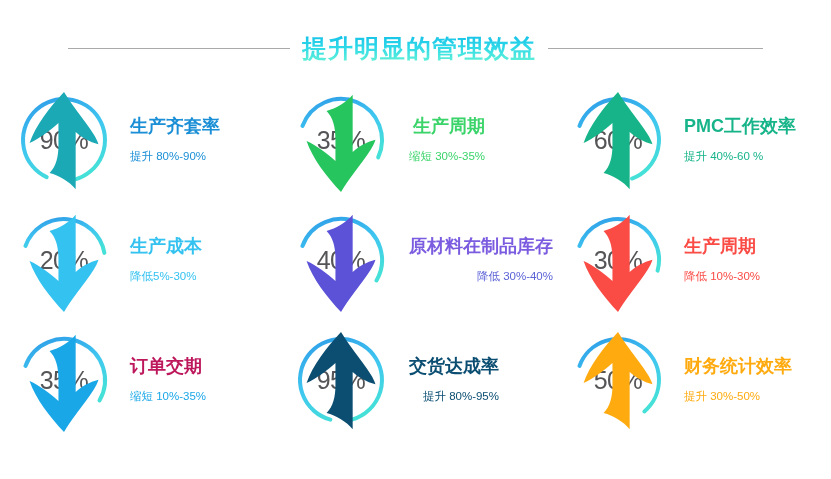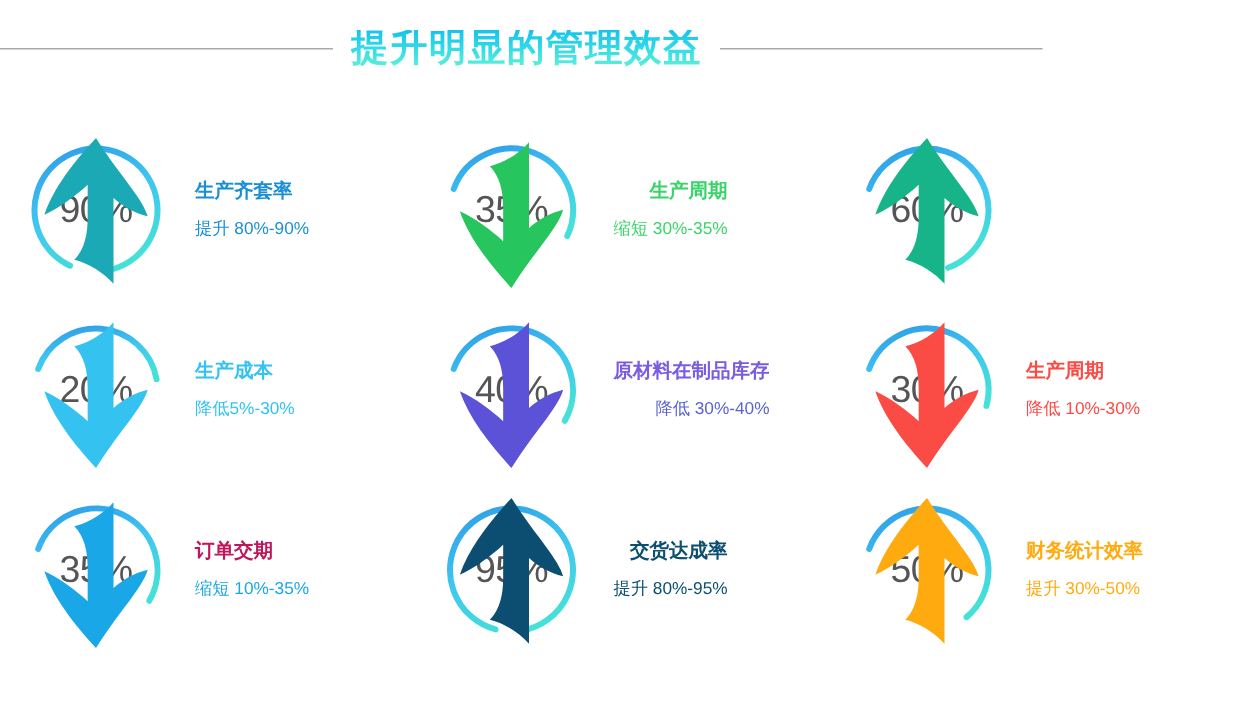--- a/index.html
+++ b/index.html
@@ -20,25 +20,26 @@
     position: relative;
     width: 831px;
     height: 479px;
     background: #ffffff;
   }
 
   
   .header {
     position: absolute;
     left: 0;
-    top: 12px;
+    top: 28px;
     width: 831px;
     height: 40px;
     display: flex;
     align-items: center;
+    justify-content: center;
   }
   .rule {
     height: 1px;
     background: #a9a9a9;
     flex: 0 0 auto;
   }
   .rule-left  { width: 222px; margin-right: 12px; }
   .rule-right { width: 215px; margin-left: 12px; }
 
   .page-title {
@@ -118,21 +119,21 @@
 
   
   .card-text {
     margin-left: 14px;
     display: flex;
     flex-direction: column;
     justify-content: center;
   }
   .card-title {
     font-family: "Liberation Sans", "DejaVu Sans", sans-serif;
-    font-size: 13px;
+    font-size: 18px;
     font-weight: bold;
     line-height: 1.1;
     white-space: nowrap;
     margin-bottom: 13px;
   }
   .card-sub {
     font-family: "Liberation Sans", "DejaVu Sans", sans-serif;
     font-size: 11.5px;
     font-weight: normal;
     line-height: 1.1;
@@ -216,20 +217,24 @@
             </defs>
             <path d="M 11.472602547777761 35.97717412364757 A 41 41 0 1 1 64.02282587635241 88.52739745222223" fill="none" stroke="url(#ringgrad2)" stroke-width="4" stroke-linecap="round"></path>
           </svg>
           <div class="gauge-center">
             <div class="gauge-value">60%</div>
             <svg class="arrow" viewBox="0 0 14 18">
               <path d="M7 0 C9.6 4.2 12.6 7.2 13.2 9.4 C11.6 9.0 10.2 8.2 9.1 7.2 L9.1 17.5 C8.0 16.2 6.1 15.0 4.4 14.6 C5.6 13.4 6.0 11.6 6.0 9.6 L6.0 5.6 C4.6 6.9 2.6 8.4 0.8 9.2 C1.9 6.0 4.4 2.8 7 0 Z" fill="#17b48a"></path>
             </svg>
           </div>
         </div>
+        <div class="card-text">
+          <div class="card-title" style="color:#17b48a">PMC工作效率</div>
+          <div class="card-sub" style="color:#17b48a">提升 40%-60 %</div>
+        </div>
       </div>
       <div class="card col-1">
         <div class="gauge">
           <svg viewBox="0 0 100 100">
             <defs>
               <linearGradient id="ringgrad3" x1="0.15" y1="0" x2="0.55" y2="1">
                 <stop offset="0%" stop-color="#2f9fe8"></stop>
                 <stop offset="50%" stop-color="#3fc6f0"></stop>
                 <stop offset="100%" stop-color="#45e0d8"></stop>
               </linearGradient>

